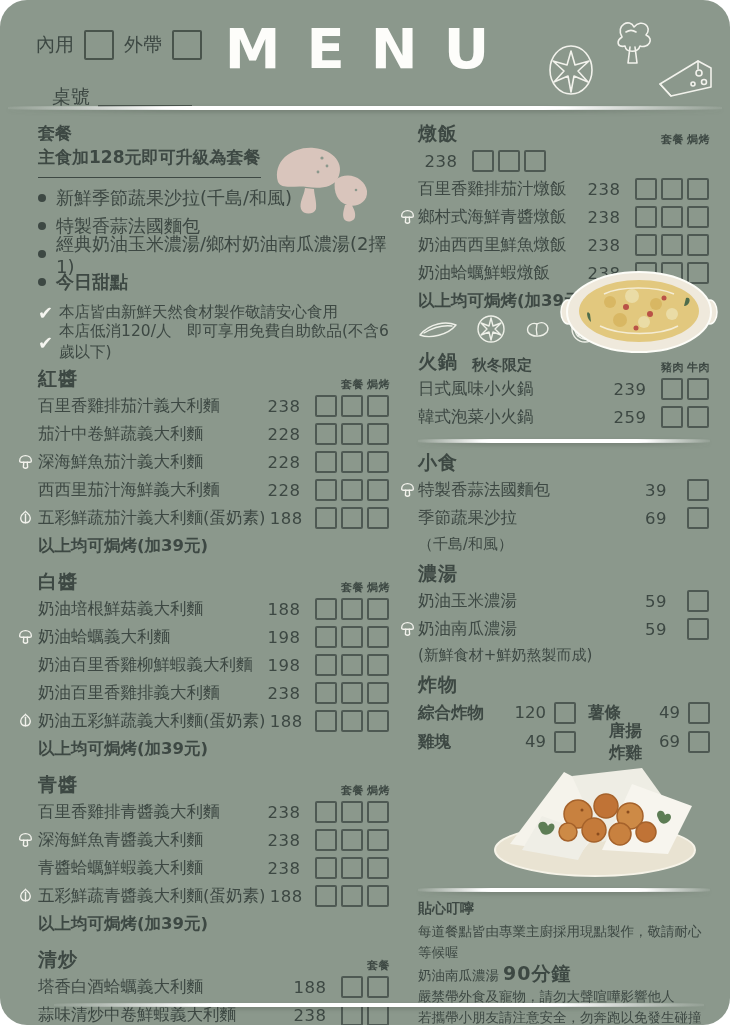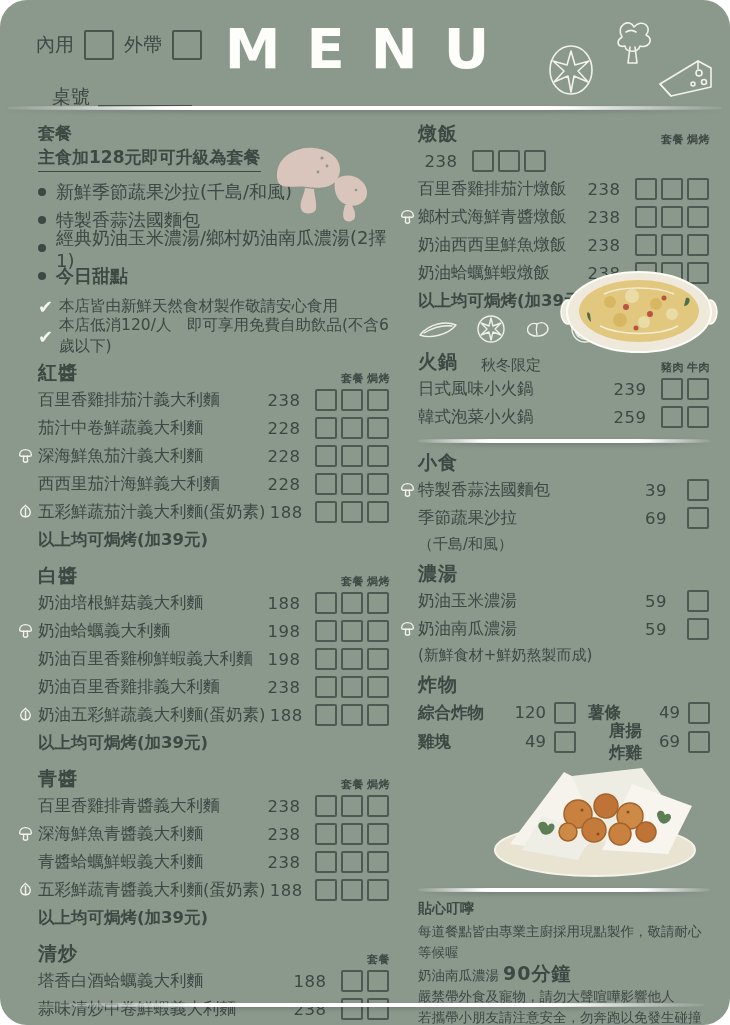--- a/index.html
+++ b/index.html
@@ -33,41 +33,41 @@
   .hrule.right{margin:8px 0 6px 0;}
   .hrule.bottom{position:absolute;left:46px;right:18px;bottom:18px;}
   
   .cols{display:flex;padding:6px 22px 0 38px;}
   .colL{width:352px;}
   .vdiv{width:2px;background:#f2f2ec;opacity:.92;border-radius:1px;height:866px;margin:2px 0 0 12px;}
   .colR{flex:1;margin-left:16px;position:relative;}
   
   .sec-head{display:flex;align-items:flex-end;height:27px;margin-top:9px;}
   .sec-title{font-size:19px;font-weight:bold;letter-spacing:1px;}
-  .sec-tag{font-size:15px;font-weight:normal;margin-left:23px;}
+  .sec-tag{font-size:15px;font-weight:bold;margin-left:14px;}
   .spring{flex:1;}
   .cb-labels{display:grid;gap:3px;font-size:11px;font-weight:bold;text-align:center;letter-spacing:.5px;}
   .cb-labels.c3{grid-template-columns:repeat(3,23px);}
   .cb-labels.c2{grid-template-columns:repeat(2,23px);}
   .row{display:flex;align-items:center;height:28px;position:relative;font-size:16.5px;white-space:nowrap;}
   .nm{flex:1;}
   .pr{width:46px;text-align:center;letter-spacing:.5px;}
   .cbs{display:grid;gap:3px;margin-left:8px;}
   .cbs.c3{grid-template-columns:repeat(3,23px);}
   .cbs.c2{grid-template-columns:repeat(2,23px);}
   .cbs.c1{grid-template-columns:23px;}
   .cb{width:22px;height:22px;border:2px solid rgba(61,72,67,.78);border-radius:2px;box-sizing:border-box;background:transparent;}
   .mini{position:absolute;left:-21px;top:5px;width:17px;height:17px;}
   .mini svg{stroke:#f2f2ec;fill:none;stroke-width:1.3;stroke-linecap:round;stroke-linejoin:round;}
   .foot-note{font-weight:bold;font-size:16.5px;height:27px;display:flex;align-items:center;}
   .sub-note{font-size:15px;height:24px;display:flex;align-items:center;}
   
   .setmeal{position:relative;margin-top:4px;}
   .setmeal .ttl{font-size:17px;font-weight:bold;height:26px;display:flex;align-items:center;}
-  .setmeal .upg{font-size:17px;font-weight:bold;border-bottom:1.5px solid #3d4843;display:inline-block;padding-bottom:2px;margin-bottom:6px;}
+  .setmeal .upg{font-size:17px;font-weight:bold;border-bottom:1.5px solid #3d4843;display:inline-block;padding-bottom:8px;margin-bottom:6px;}
   .bullet{display:flex;align-items:center;height:28px;font-size:18px;}
   .dot{width:8px;height:8px;border-radius:50%;background:#3d4843;margin-right:10px;flex:none;}
   .chk-line{display:flex;align-items:center;height:28px;font-size:15.5px;margin-top:2px;}
   .chk-mark{color:#f5f5f0;font-size:18px;font-weight:bold;margin-right:6px;flex:none;}
   .mushrooms-art{position:absolute;right:18px;top:22px;}
   
   .dish-art{position:absolute;right:-8px;top:146px;z-index:2;}
   .icons-strip{display:flex;gap:18px;align-items:center;height:26px;margin-top:2px;}
   .icons-strip svg{stroke:#eef0e8;fill:none;stroke-width:1.4;stroke-linecap:round;stroke-linejoin:round;}
   .fried-art{display:block;margin:2px 0 0 64px;}

